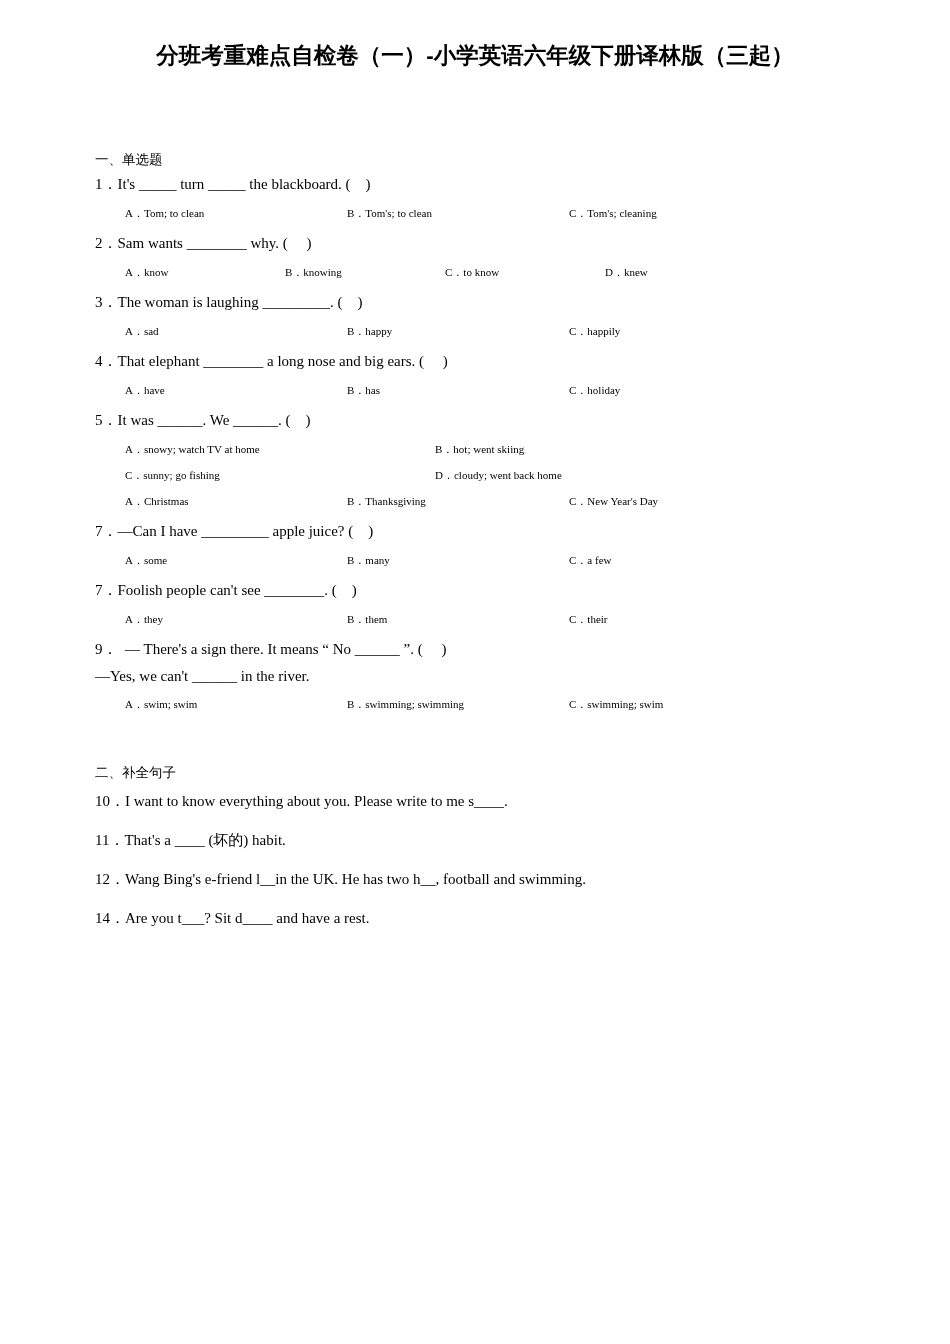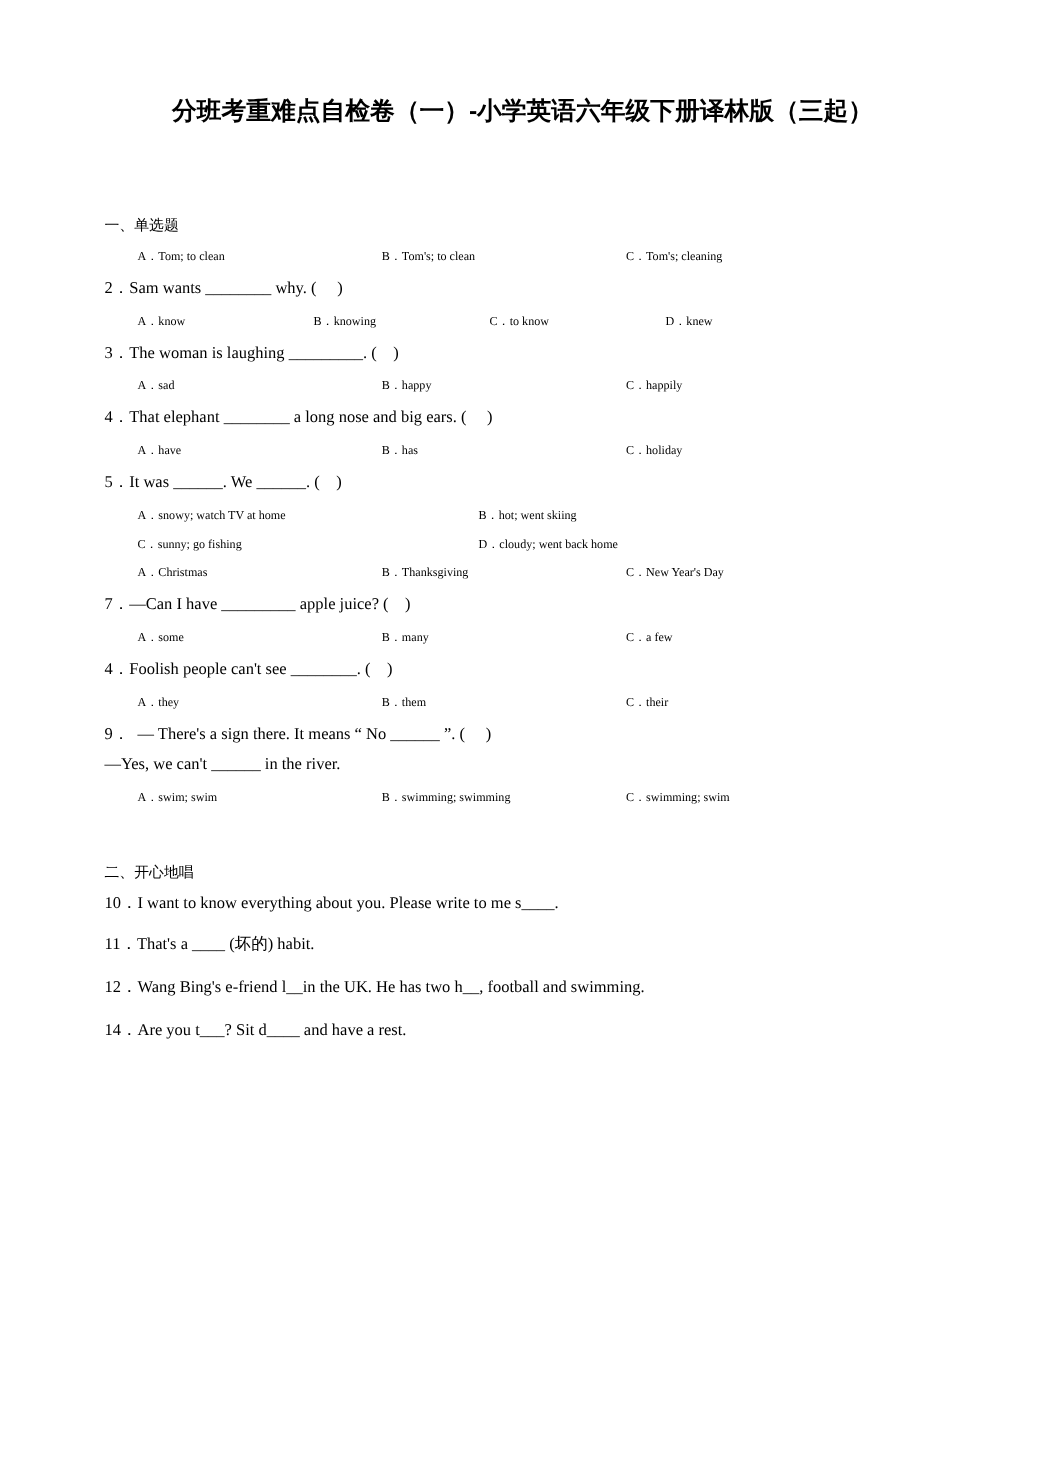--- a/index.html
+++ b/index.html
@@ -21,21 +21,21 @@
     padding: 0 95px;
     position: relative;
   }
   .doc-title {
     font-family: "Liberation Sans", sans-serif;
     font-weight: bold;
     font-size: 22.5px;
     text-align: center;
     letter-spacing: 0px;
     margin: 0;
-    padding-top: 85px;
+    padding-top: 40px;
     white-space: nowrap;
   }
   .section-head {
     font-family: "Liberation Sans", sans-serif;
     font-weight: normal;
     font-size: 13.5px;
     margin: 0;
     padding: 0;
   }
   .section-one-head { margin-top: 80px; }
@@ -75,20 +75,21 @@
 </style>
 </head>
 <body>
 
 <div class="page">
 
   <h1 class="doc-title">分班考重难点自检卷（一）-小学英语六年级下册译林版（三起）</h1>
 
   <div class="section-head section-one-head">一、单选题</div>
 
+  <div class="q q-first">1．It's _____ turn _____ the blackboard. (    )</div>
   <div class="opts w3">
     <span class="opt">A．Tom; to clean</span>
     <span class="opt">B．Tom's; to clean</span>
     <span class="opt">C．Tom's; cleaning</span>
   </div>
 
   <div class="q">2．Sam wants ________ why. (     )</div>
   <div class="opts w4">
     <span class="opt">A．know</span>
     <span class="opt">B．knowing</span>
@@ -126,35 +127,35 @@
     <span class="opt">C．New Year's Day</span>
   </div>
 
   <div class="q">7．—Can I have _________ apple juice? (    )</div>
   <div class="opts w3">
     <span class="opt">A．some</span>
     <span class="opt">B．many</span>
     <span class="opt">C．a few</span>
   </div>
 
-  <div class="q">4．Foolish people can't see ________. (    )</div>
+  <div class="q">7．Foolish people can't see ________. (    )</div>
   <div class="opts w3">
     <span class="opt">A．they</span>
     <span class="opt">B．them</span>
     <span class="opt">C．their</span>
   </div>
 
   <div class="q">9．  — There's a sign there. It means “ No ______ ”. (     )</div>
   <div class="q-cont">—Yes, we can't ______ in the river.</div>
   <div class="opts w3">
     <span class="opt">A．swim; swim</span>
     <span class="opt">B．swimming; swimming</span>
     <span class="opt">C．swimming; swim</span>
   </div>
 
-  <div class="section-head section-two-head">二、开心地唱</div>
+  <div class="section-head section-two-head">二、补全句子</div>
 
   <div class="fill-q fill-q-first">10．I want to know everything about you. Please write to me s____.</div>
   <div class="fill-q">11．That's a ____ (坏的) habit.</div>
   <div class="fill-q">12．Wang Bing's e-friend l__in the UK. He has two h__, football and swimming.</div>
   <div class="fill-q">14．Are you t___? Sit d____ and have a rest.</div>
 
 </div>
 
 </body></html>

